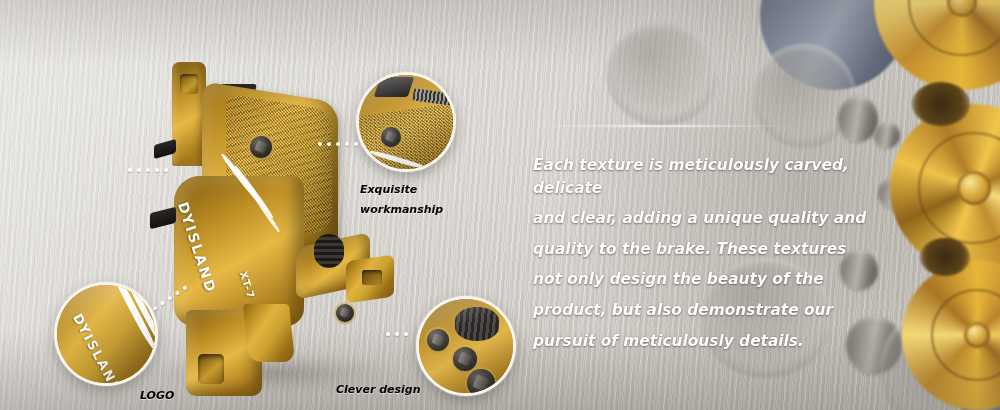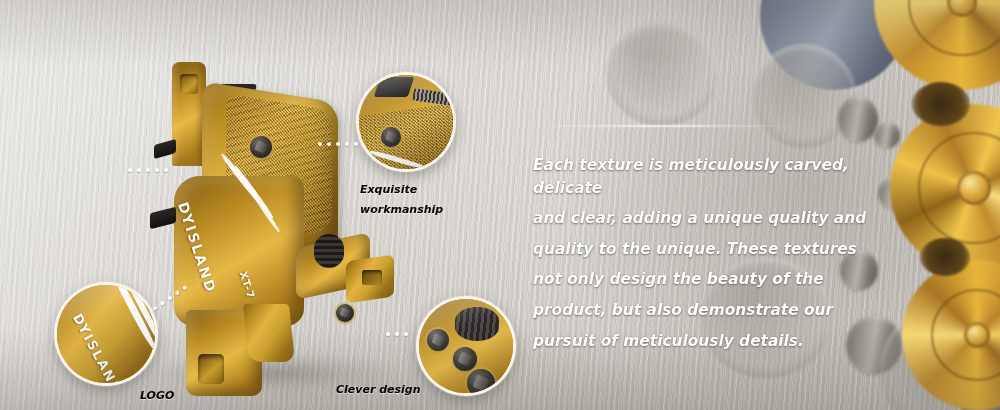--- a/index.html
+++ b/index.html
@@ -221,21 +221,21 @@
     <div class="dark-gap" style="left:104px; top:252px; width:50px; height:38px;"></div>
   </div>
 
   <div class="bg-vignette"></div>
 
   <div class="headline-shine"></div>
 
   <div class="bodycopy">
     <p>Each texture is meticulously carved, delicate</p>
     <p>and clear, adding a unique quality and</p>
-    <p>quality to the unique. These textures</p>
+    <p>quality to the brake. These textures</p>
     <p>not only design the beauty of the</p>
     <p>product, but also demonstrate our</p>
     <p>pursuit of meticulously details.</p>
   </div>
 
   <div class="shadow-pool"></div>
 
   <div id="product">
 
     <div class="pc g-face2" style="left:32px; top:4px; width:34px; height:104px; border-radius:8px 8px 3px 3px; box-shadow:inset -4px 0 8px rgba(60,42,8,.45), inset 3px 0 6px rgba(255,228,150,.35);"></div>

